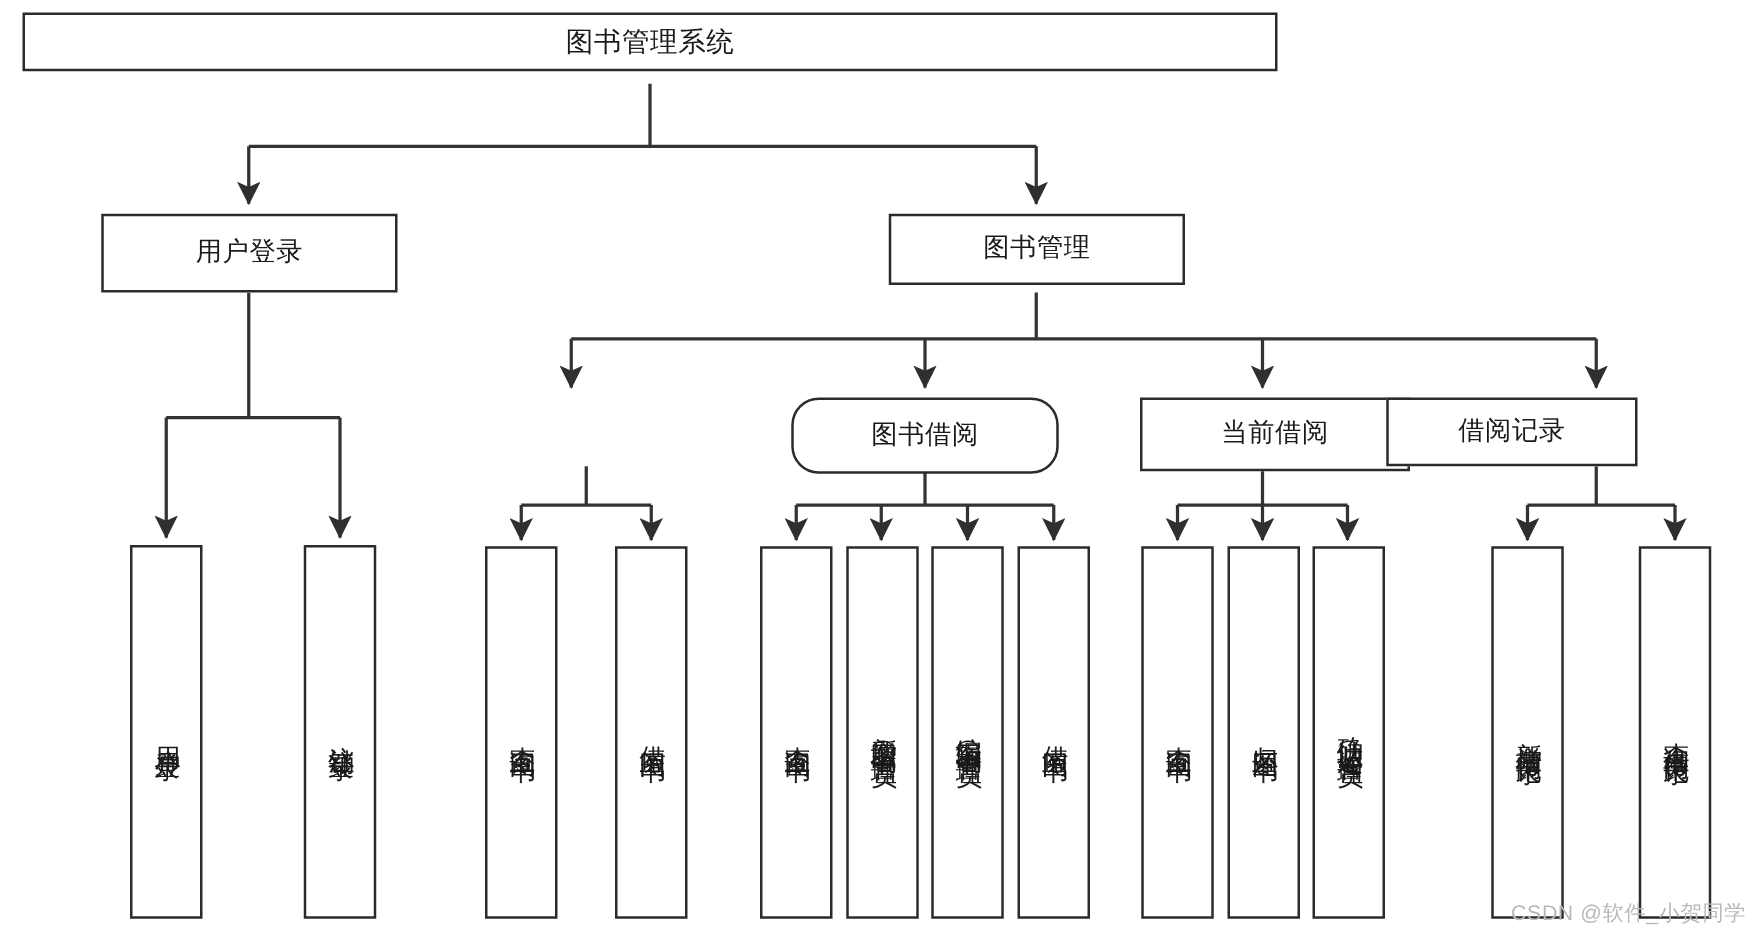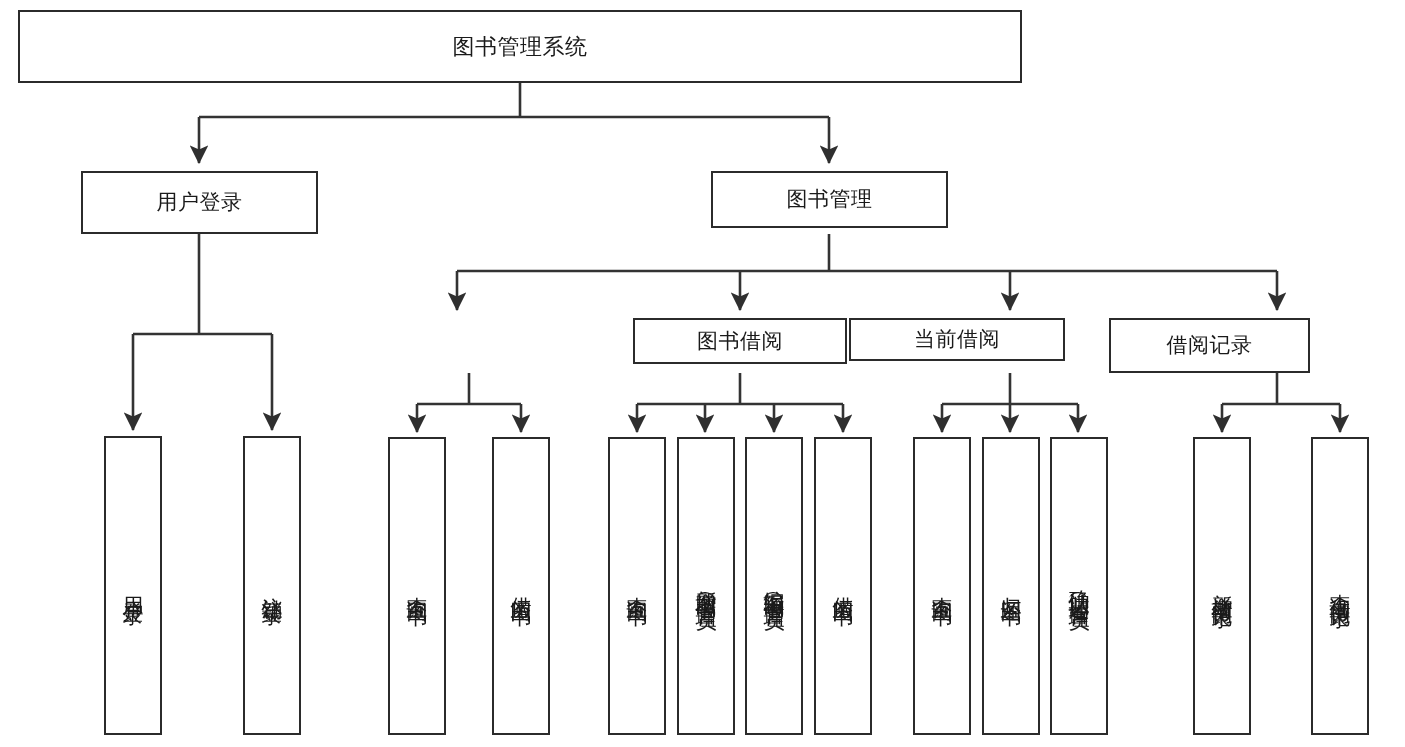--- a/index.html
+++ b/index.html
@@ -124,38 +124,38 @@
       <path d="M 1010 404 L 1010 432" marker-end="url(#arrow)"></path>
       <path d="M 1078 404 L 1078 432" marker-end="url(#arrow)"></path>
 
       <path d="M 1277 373 L 1277 404"></path>
       <path d="M 1222 404 L 1340 404"></path>
       <path d="M 1222 404 L 1222 432" marker-end="url(#arrow)"></path>
       <path d="M 1340 404 L 1340 432" marker-end="url(#arrow)"></path>
     </g>
   </svg>
 
-  <div class="node horiz root" style="left:18px; top:10px; width:1004px; height:73px;">
+  <div class="node horiz root" style="left:18px; top:10px; width:1004px; height:47px;">
     <span class="label">图书管理系统</span>
   </div>
 
   <div class="node horiz" style="left:81px; top:171px; width:237px; height:63px;">
     <span class="label">用户登录</span>
   </div>
 
   <div class="node horiz" style="left:711px; top:171px; width:237px; height:57px;">
     <span class="label">图书管理</span>
   </div>
 
 
-  <div class="node horiz" style="left:633px; top:318px; width:214px; height:46px;">
+  <div class="node horiz" style="left:633px; top:318px; width:214px; height:61px;border-radius:22px;">
     <span class="label">图书借阅</span>
   </div>
 
-  <div class="node horiz" style="left:849px; top:318px; width:216px; height:43px;">
+  <div class="node horiz" style="left:912px; top:318px; width:216px; height:59px;">
     <span class="label">当前借阅</span>
   </div>
 
   <div class="node horiz" style="left:1109px; top:318px; width:201px; height:55px;">
     <span class="label">借阅记录</span>
   </div>
 
   <div class="node leaf" style="left:104px; top:436px; width:58px; height:299px;">
     <span class="label">用户登录</span>
   </div>
@@ -201,14 +201,15 @@
   </div>
 
   <div class="node leaf" style="left:1193px; top:437px; width:58px; height:298px;">
     <span class="label">新增借阅记录</span>
   </div>
 
   <div class="node leaf" style="left:1311px; top:437px; width:58px; height:298px;">
     <span class="label">查询借阅记录</span>
   </div>
 
+  <div id="watermark">CSDN @软件_小贺同学</div>
 
 </div>
 
 </body></html>

